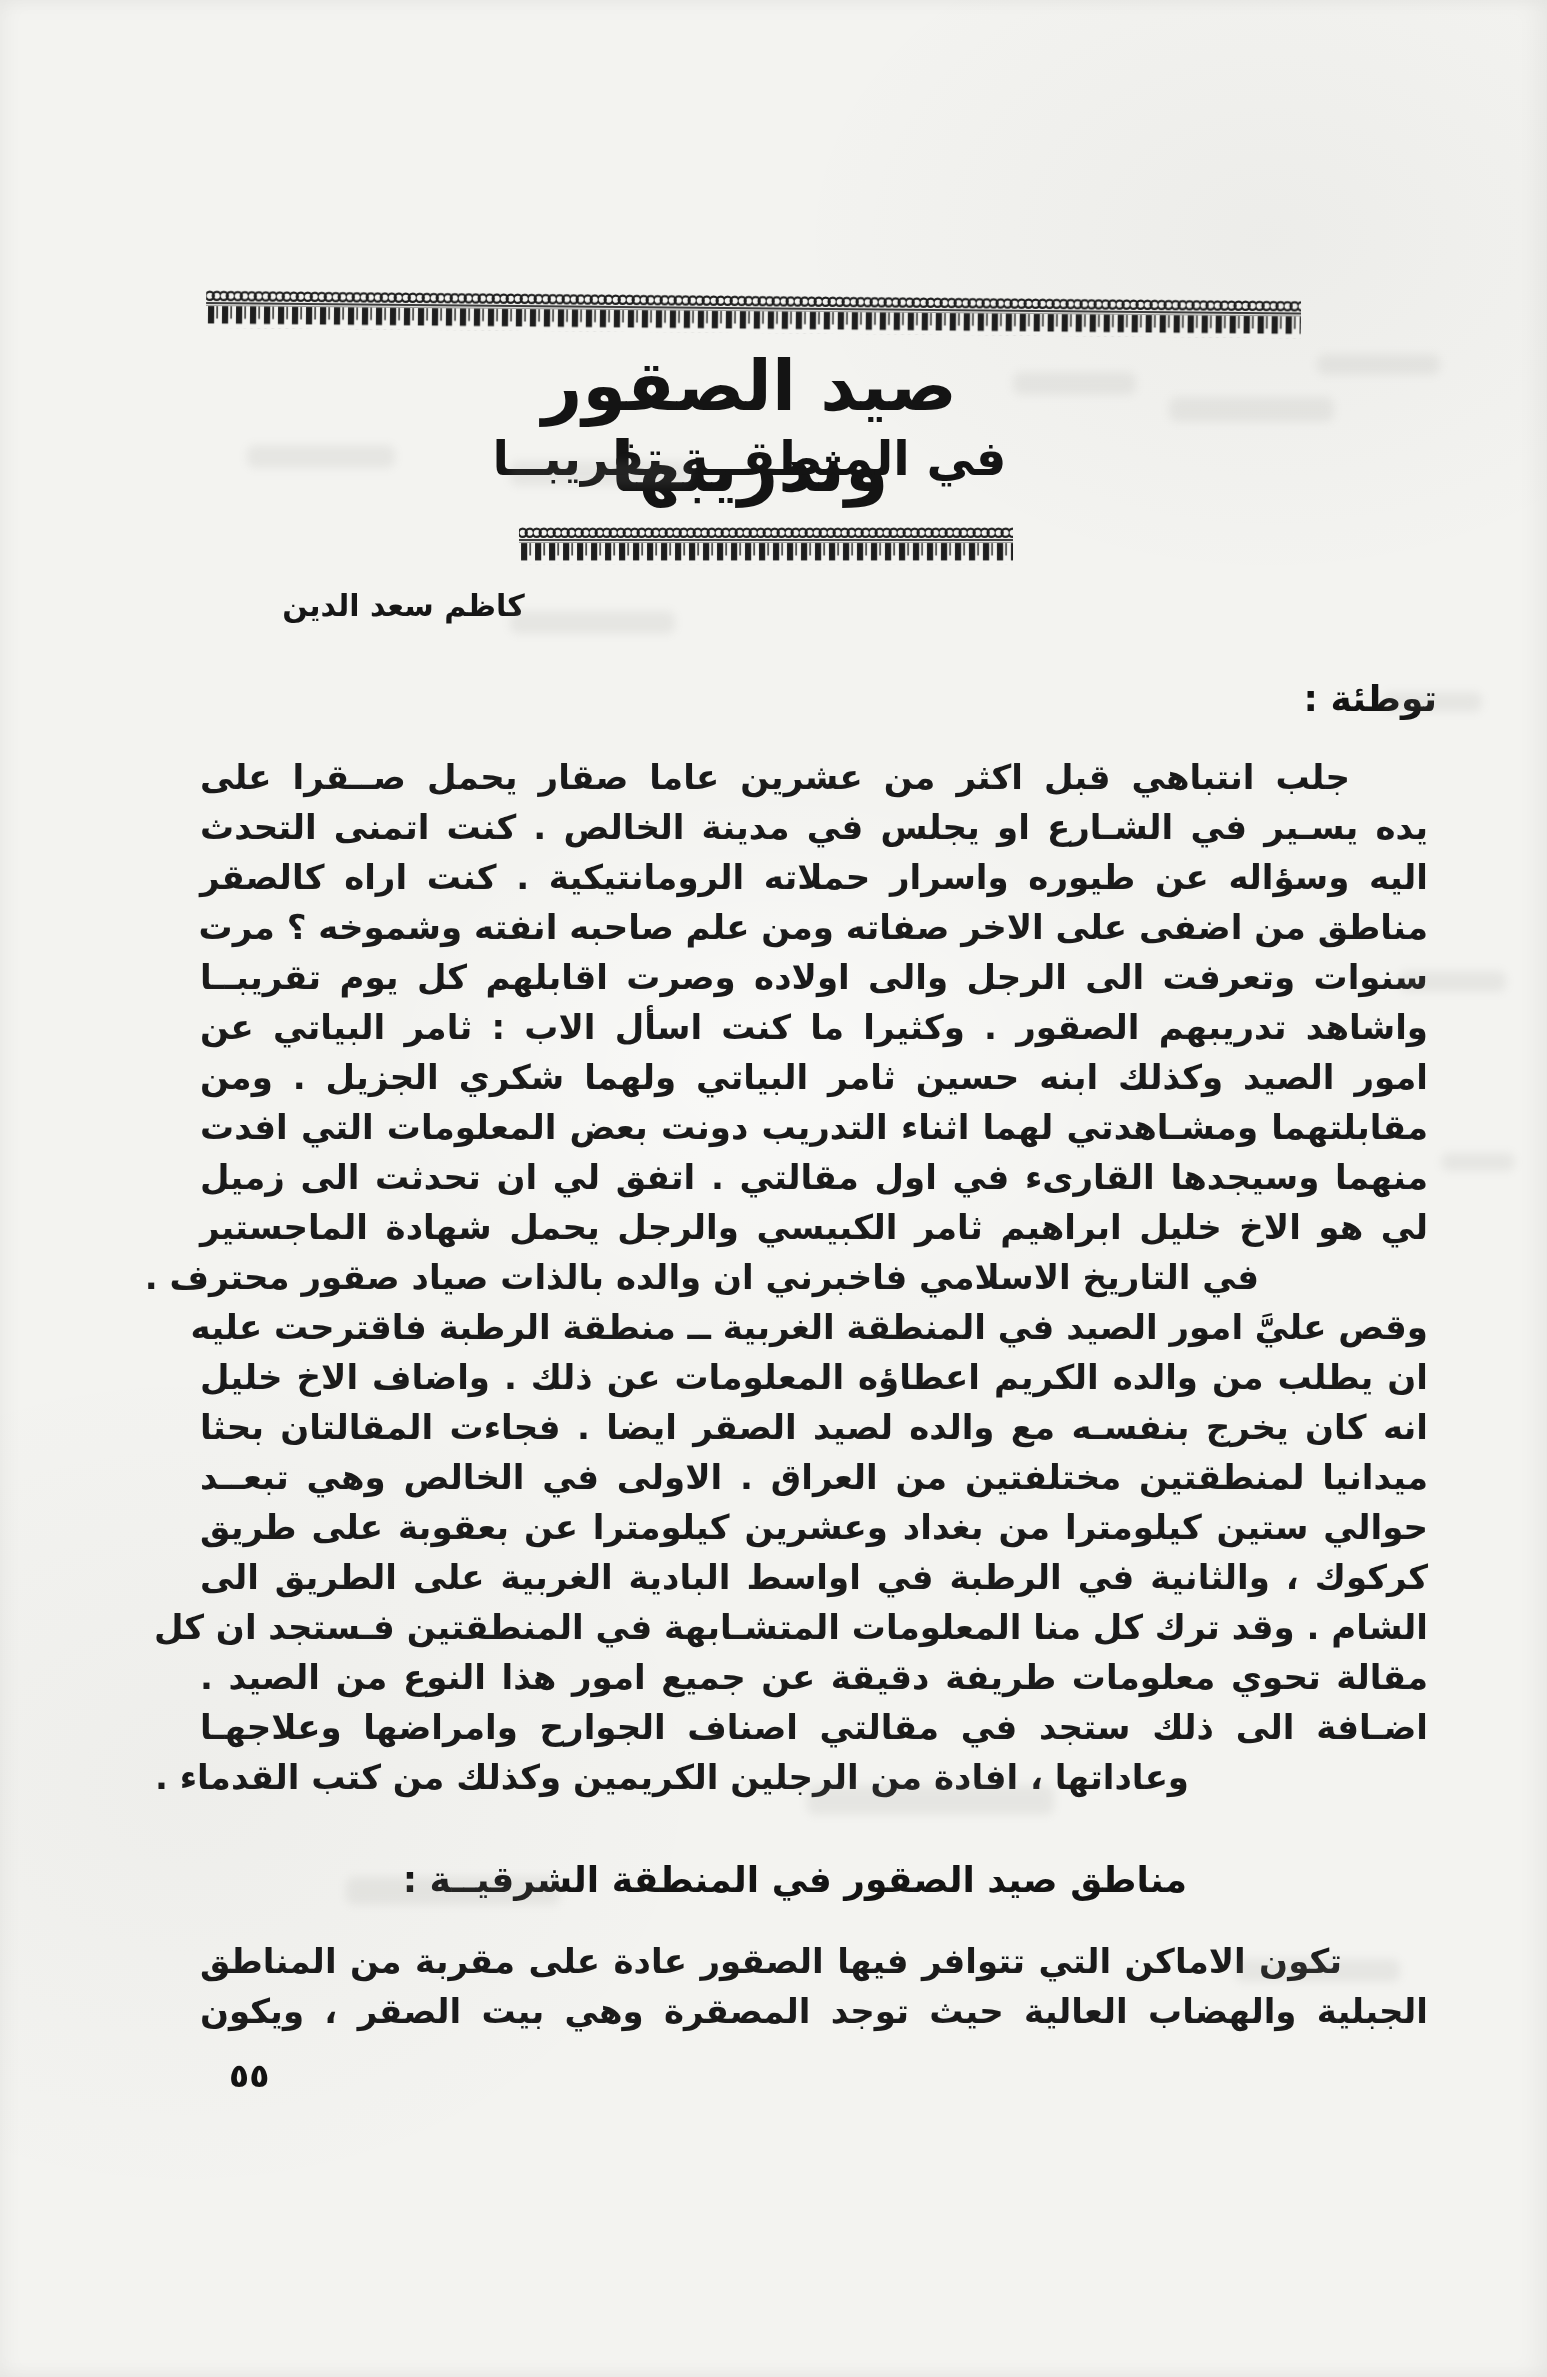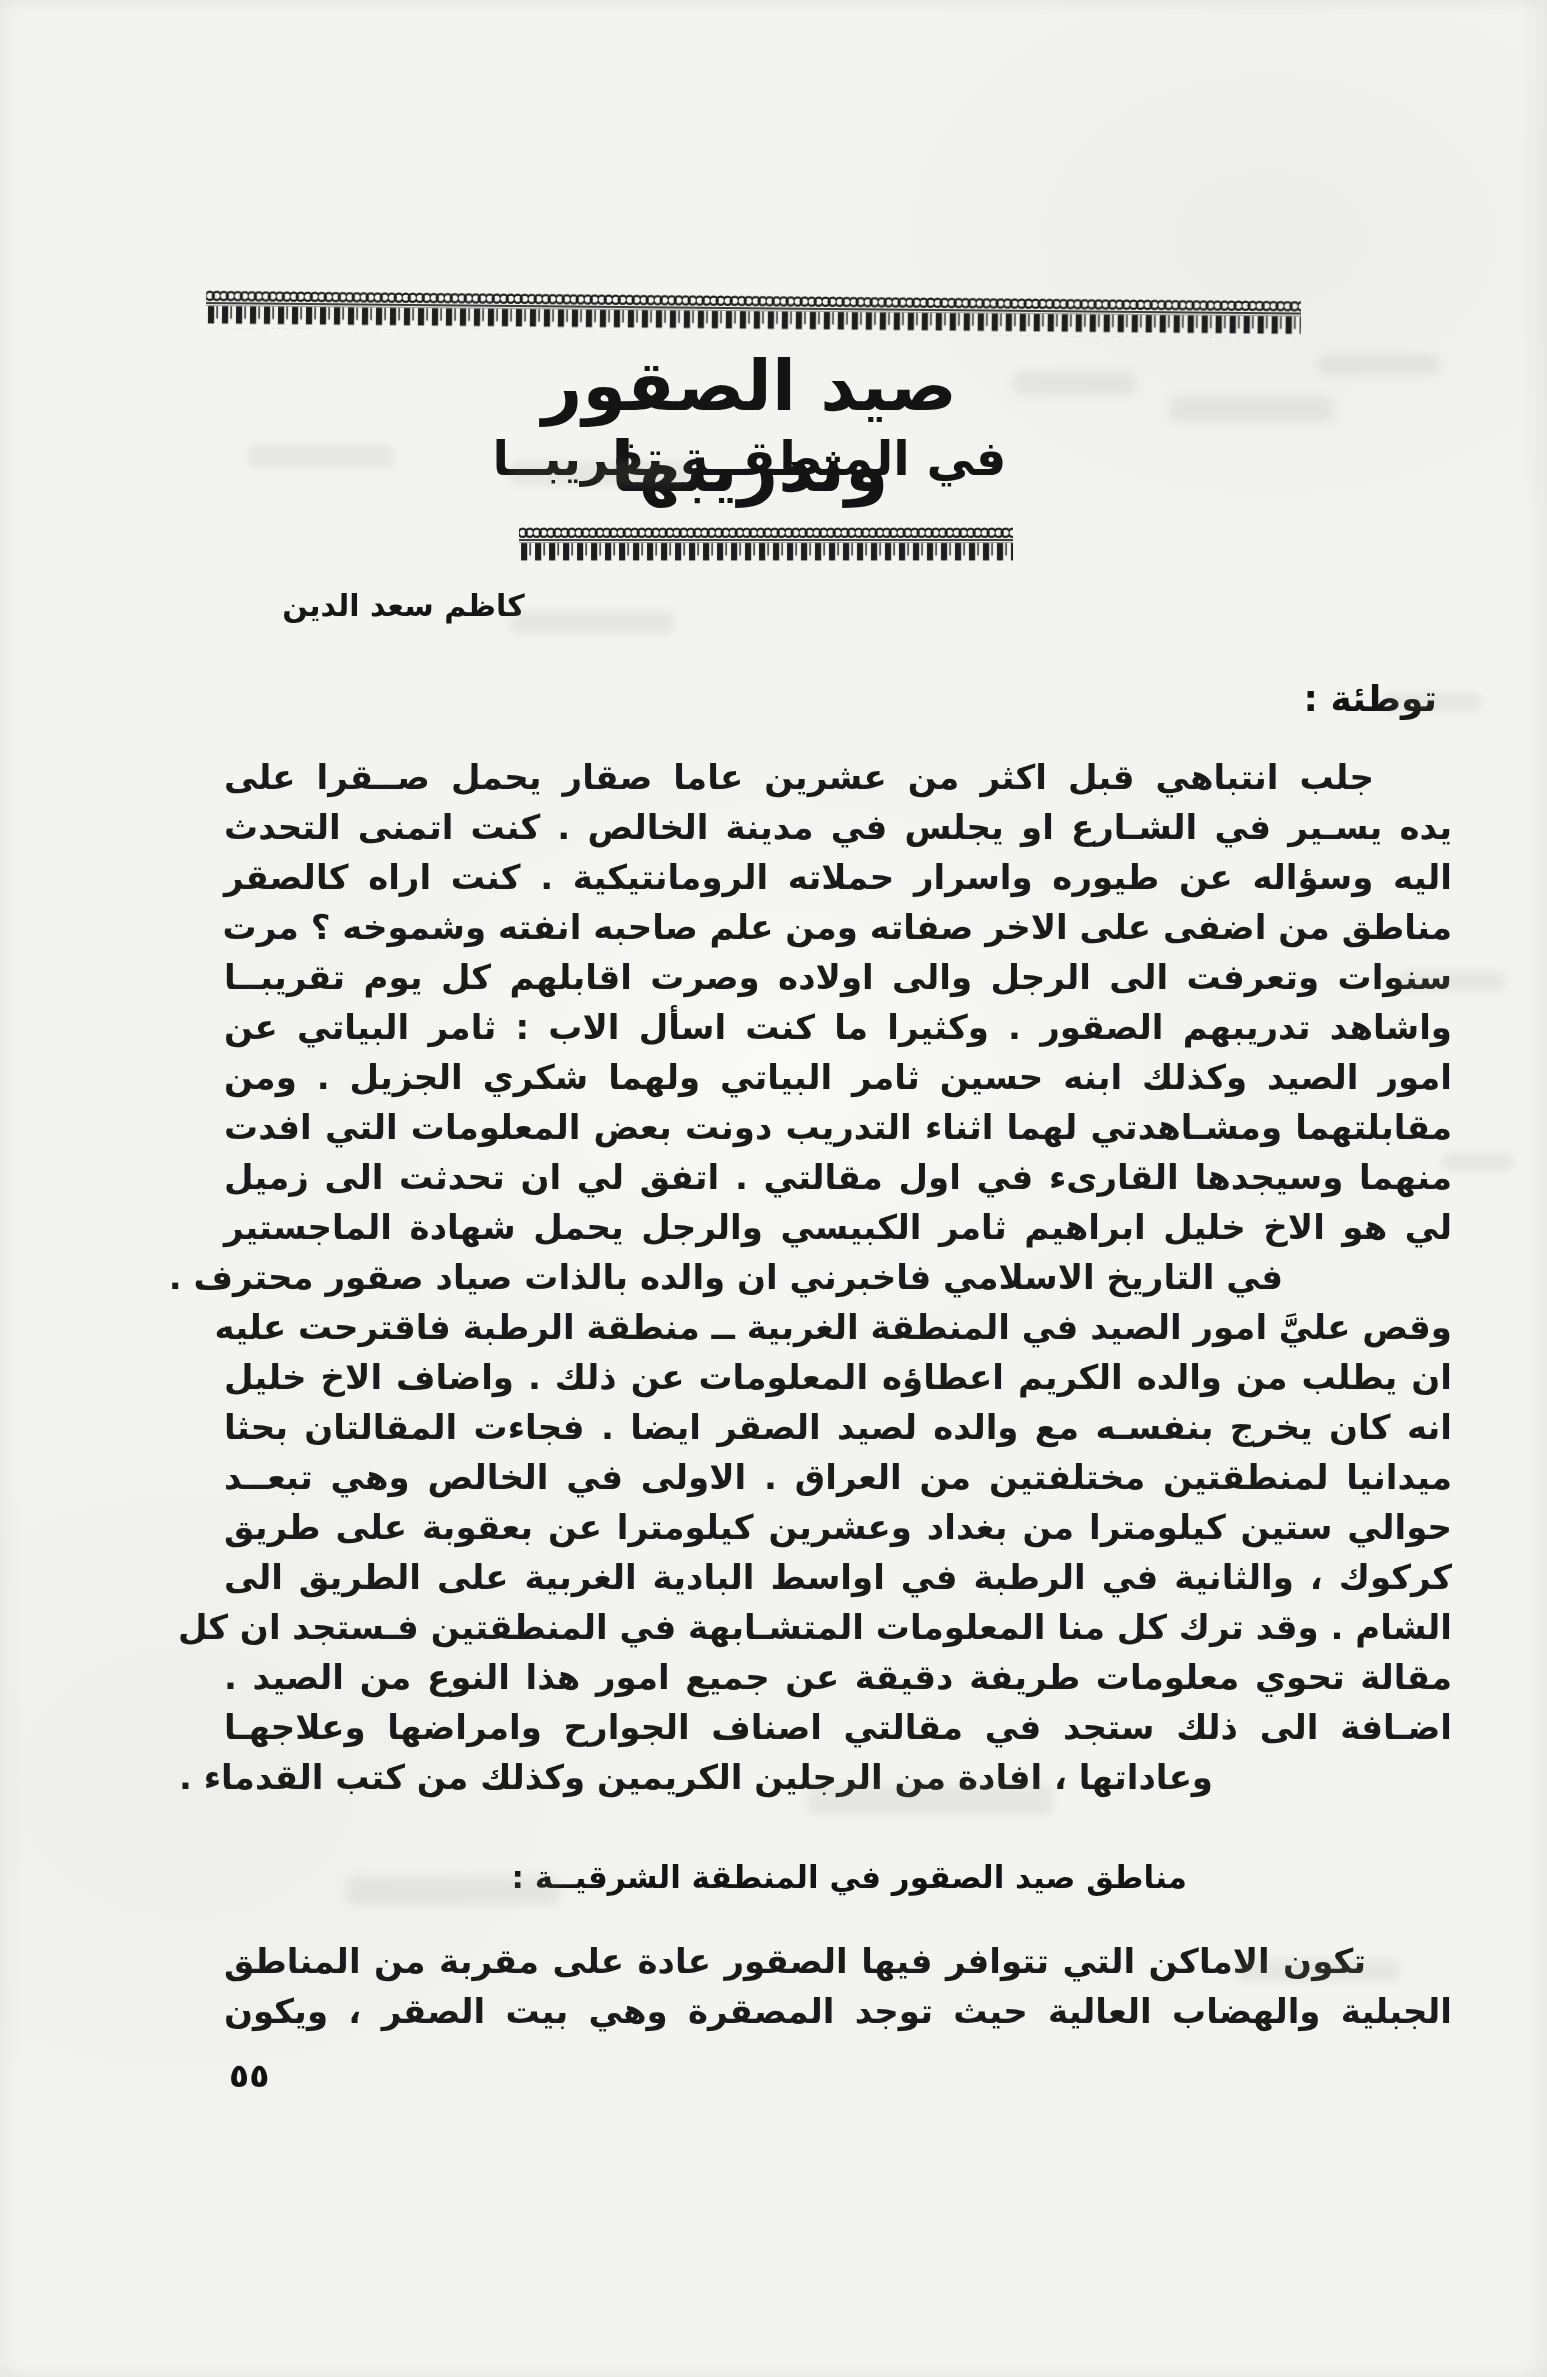--- a/index.html
+++ b/index.html
@@ -38,23 +38,23 @@
   .author{
     position:absolute;left:280px;top:588px;width:247px;
     text-align:center;direction:rtl;
     font-size:30px;font-weight:bold;color:#161616;
   }
   .sec-heading{
     position:absolute;direction:rtl;white-space:nowrap;
     font-weight:bold;color:#141414;
   }
   .h-intro{right:111px;top:678px;font-size:36px;}
-  .h-regions{right:361px;top:1859px;font-size:31px;}
+  .h-regions{right:361px;top:1859px;font-size:36px;}
   
-  .para{position:absolute;left:224px;width:1228px;}
+  .para{position:absolute;left:200px;width:1228px;}
   .para-intro{top:752px;}
   .para-regions{top:1936px;}
   .bline{
     direction:rtl;
     height:50px;line-height:50px;
     font-size:34px;font-weight:700;color:#1b1b1b;
     text-align:justify;text-align-last:justify;
     white-space:nowrap;
     letter-spacing:-0.4px;
   }

